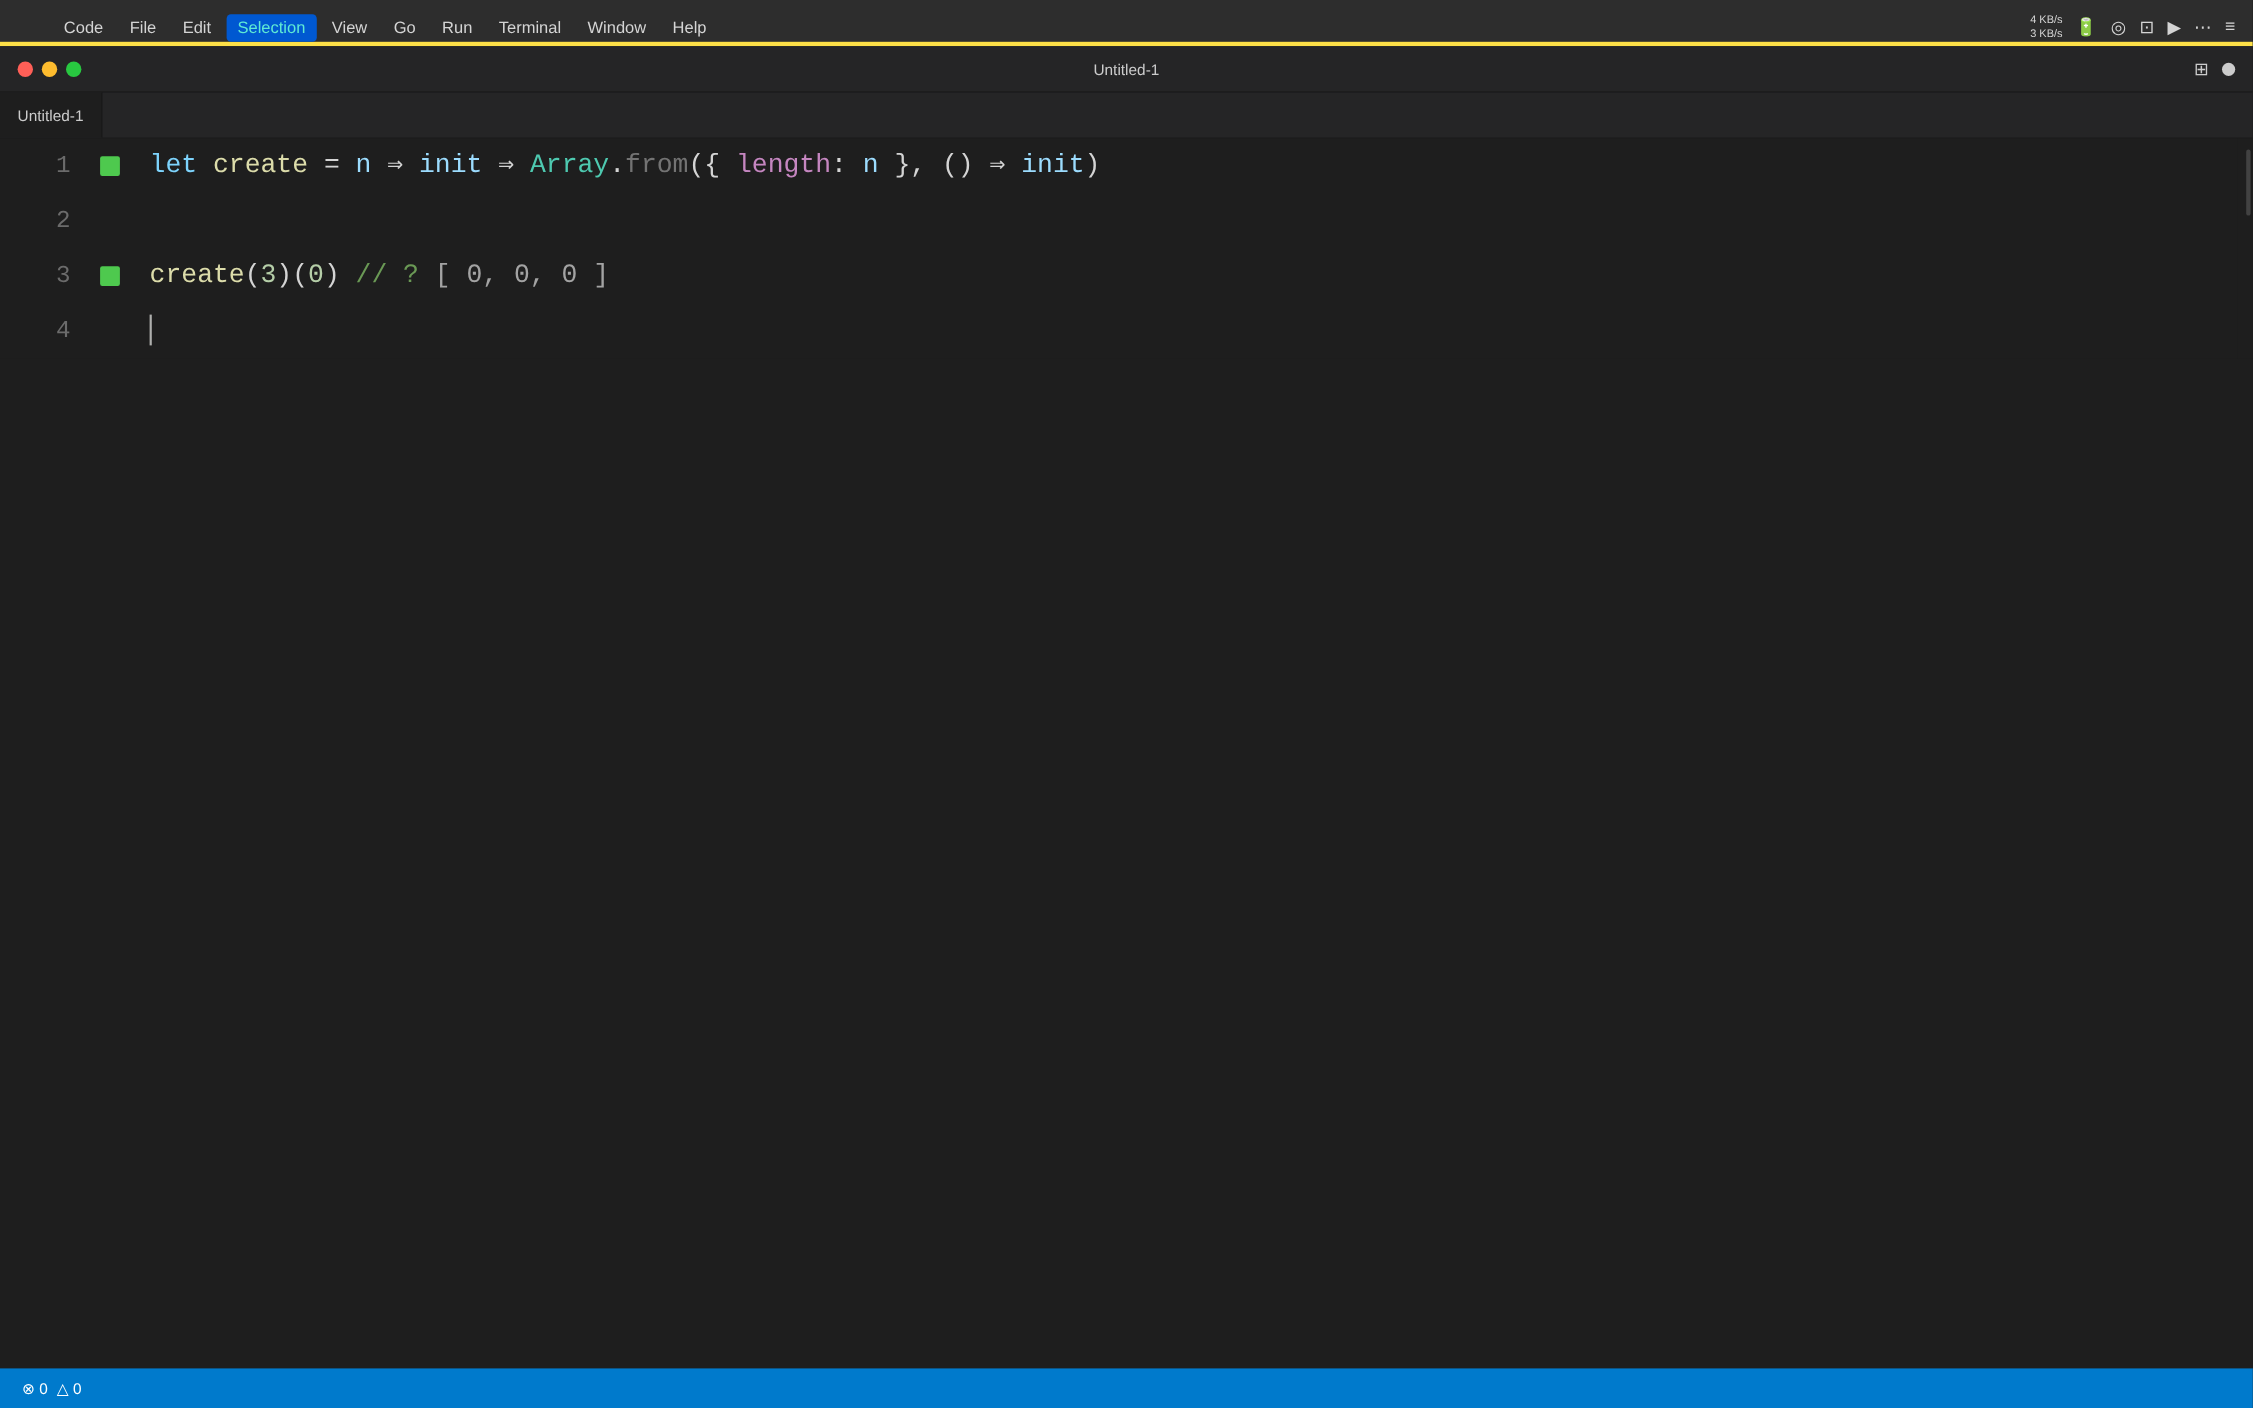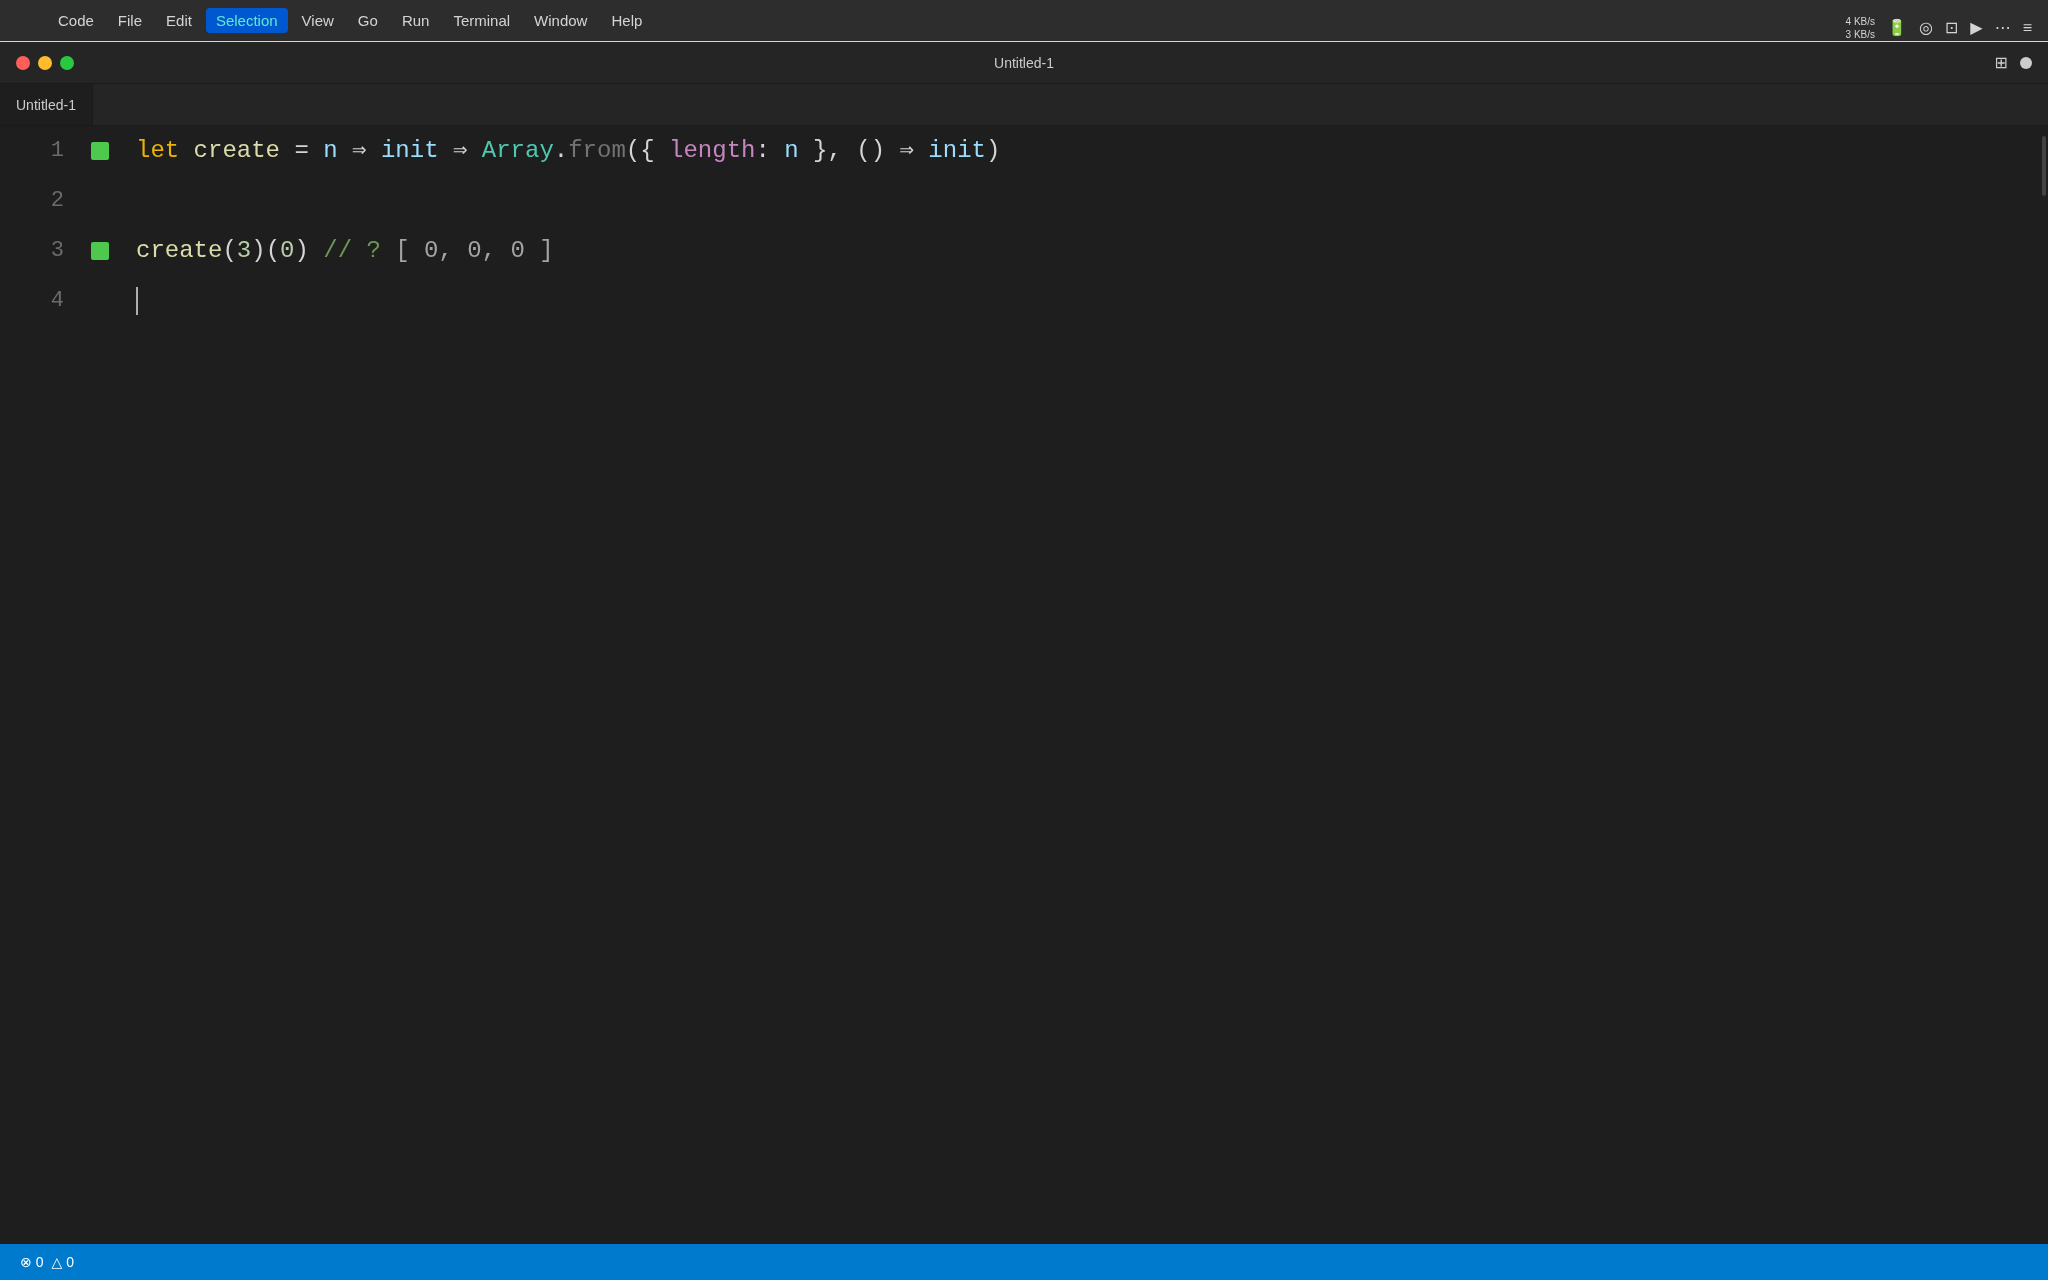--- a/index.html
+++ b/index.html
@@ -11,24 +11,24 @@
       font-family: -apple-system, BlinkMacSystemFont, 'SF Pro Text', sans-serif;
       background: #1e1e1e;
       color: #d4d4d4;
     }
 
     
     .menu-bar {
       height: 42px;
       background: #2d2d2d;
       display: flex;
-      align-items: center;
+      align-items: flex-end;
       padding: 0 16px;
       gap: 4px;
-      border-bottom: 1px solid #fde047;
+      border-bottom: 4px solid #fde047;
     }
 
     .apple-logo {
       font-size: 16px;
       color: #d4d4d4;
       margin-right: 8px;
     }
 
     .menu-item {
       font-size: 15px;
@@ -228,21 +228,21 @@
       background: #aeafad;
       vertical-align: middle;
       animation: blink 1s step-end infinite;
     }
 
     @keyframes blink {
       50% { opacity: 0; }
     }
 
     
-    .kw { color: #eab308; }         
+    .kw { color: #7dd3fc; }         
     .fn { color: #dcdcaa; }         
     .param { color: #9cdcfe; }      
     .builtin { color: #4ec9b0; }    
     .method { color: #737373; }       
     .prop { color: #c586c0; }       
     .num { color: #b5cea8; }        
     .comment { color: #6a9955; }    
     .result { color: #a3a3a3; }     
     .fn-call { color: #dcdcaa; }    
     .plain { color: #d4d4d4; }

